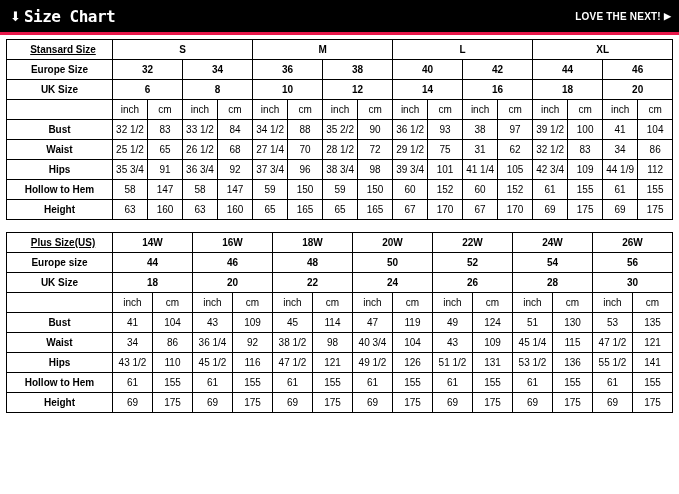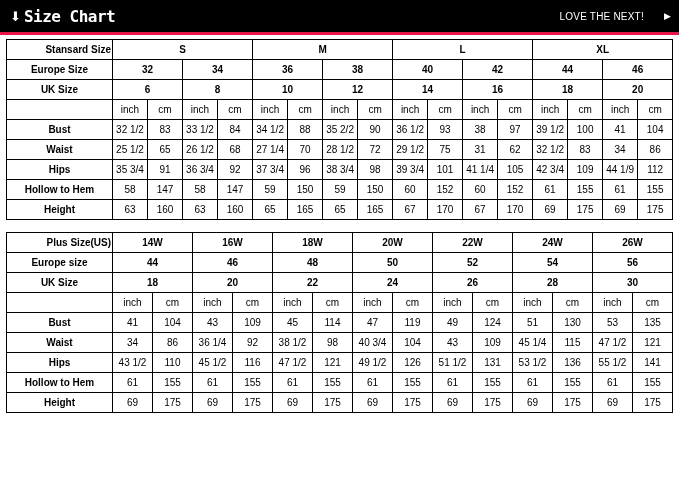--- a/index.html
+++ b/index.html
@@ -41,25 +41,25 @@
   .header .title {
     font-family: "DejaVu Sans Mono", monospace;
     font-size: 16px;
     font-weight: bold;
     letter-spacing: -0.5px;
     white-space: nowrap;
   }
   .header .brand {
     margin-left: auto;
     font-size: 10px;
-    font-weight: normal;
+    font-weight: bold;
     letter-spacing: 0.2px;
     display: flex;
     align-items: flex-start;
-    gap: 20px;
+    gap: 3px;
   }
   .header .brand .caret-icon {
     font-size: 9px;
   }
   .redline {
     height: 3px;
     background: #e8174a;
     margin: 0 -6px 4px -6px;
   }
 
@@ -78,22 +78,23 @@
     padding: 0 1px;
     white-space: nowrap;
     overflow: hidden;
   }
   td.rowlabel {
     font-weight: bold;
     font-size: 10.5px;
     text-align: center;
   }
   td.rowlabel.left {
-    text-align: right;
+    text-align: center;
     padding-left: 8px;
+    text-decoration: underline;
   }
   td.grouphdr {
     font-weight: bold;
     font-size: 11px;
   }
   td.bold {
     font-weight: bold;
   }
   td.unit {
     font-weight: normal;

